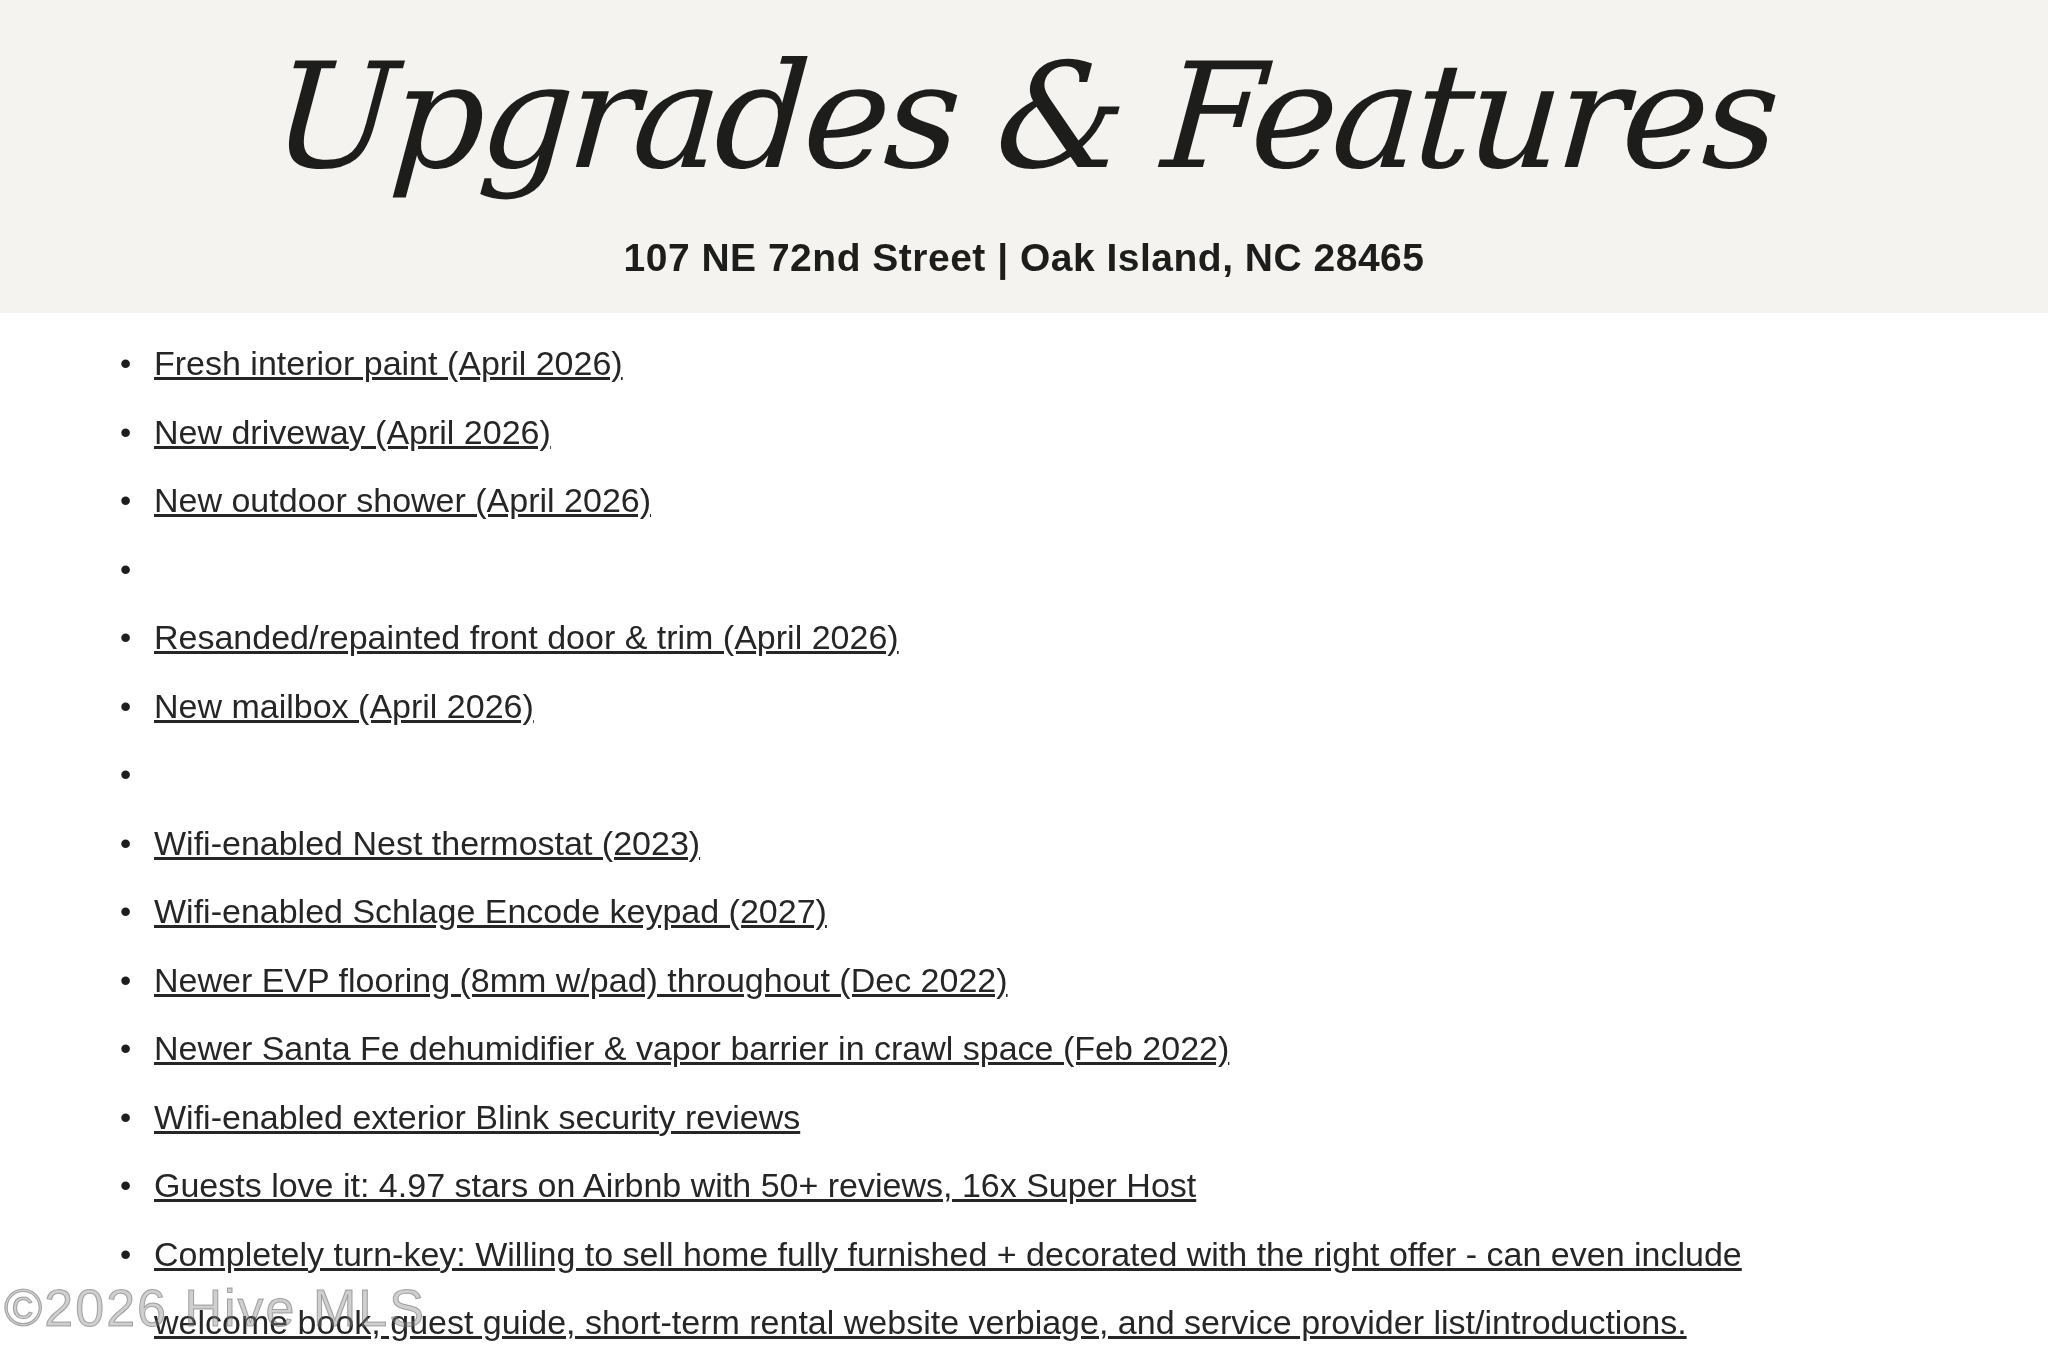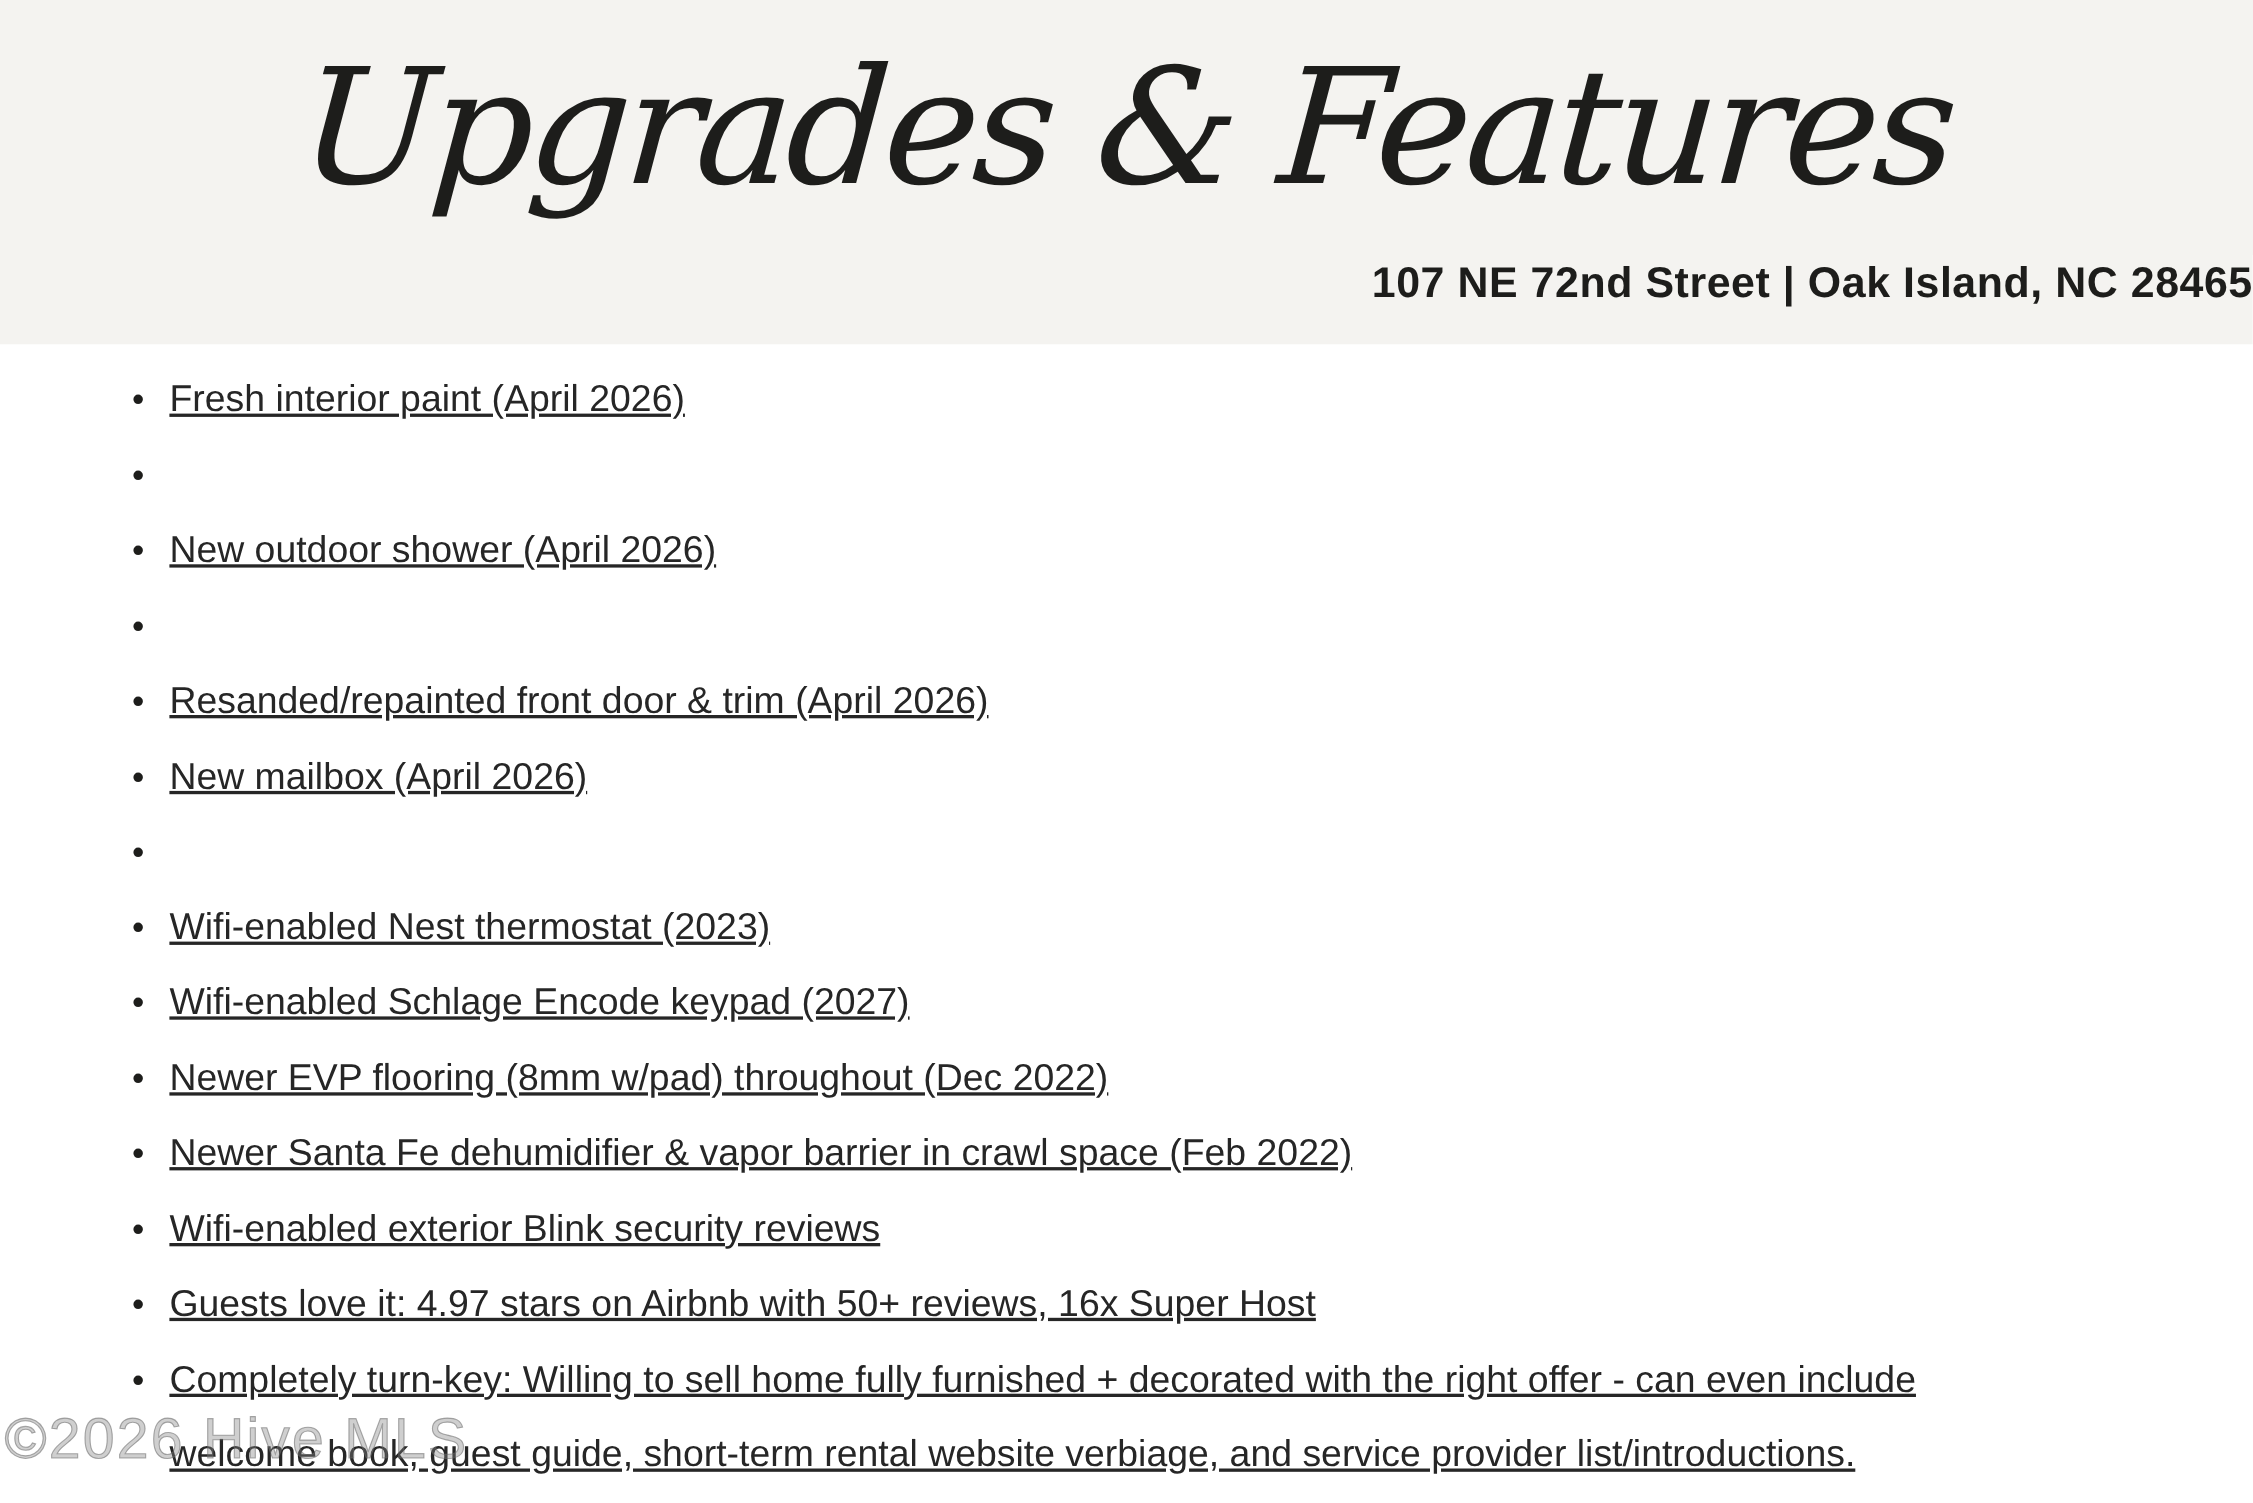--- a/index.html
+++ b/index.html
@@ -35,21 +35,21 @@
     line-height: 1.3;
     letter-spacing: -5px;
     color: #1d1d1b;
     transform: skewX(-4deg);
   }
   .flyer-subtitle {
     position: absolute;
     top: 236px;
     left: 0;
     width: 100%;
-    text-align: right;
+    text-align: center;
     font-size: 39px;
     font-weight: 700;
     letter-spacing: 0.5px;
     color: #1d1d1b;
   }
   .list-wrap {
     position: absolute;
     top: 313px;
     left: 0;
     width: 2048px;
@@ -97,20 +97,21 @@
 <div class="list-wrap">
   <ul class="upgrades">
 
       <li>
         <span class="bullet">•</span>
         <span class="item-text">Fresh interior paint (April 2026)</span>
       </li>
 
       <li>
         <span class="bullet">•</span>
+        <span class="item-text">New driveway (April 2026)</span>
       </li>
 
       <li>
         <span class="bullet">•</span>
         <span class="item-text">New outdoor shower (April 2026)</span>
       </li>
 
       <li>
         <span class="bullet">•</span>
       </li>

